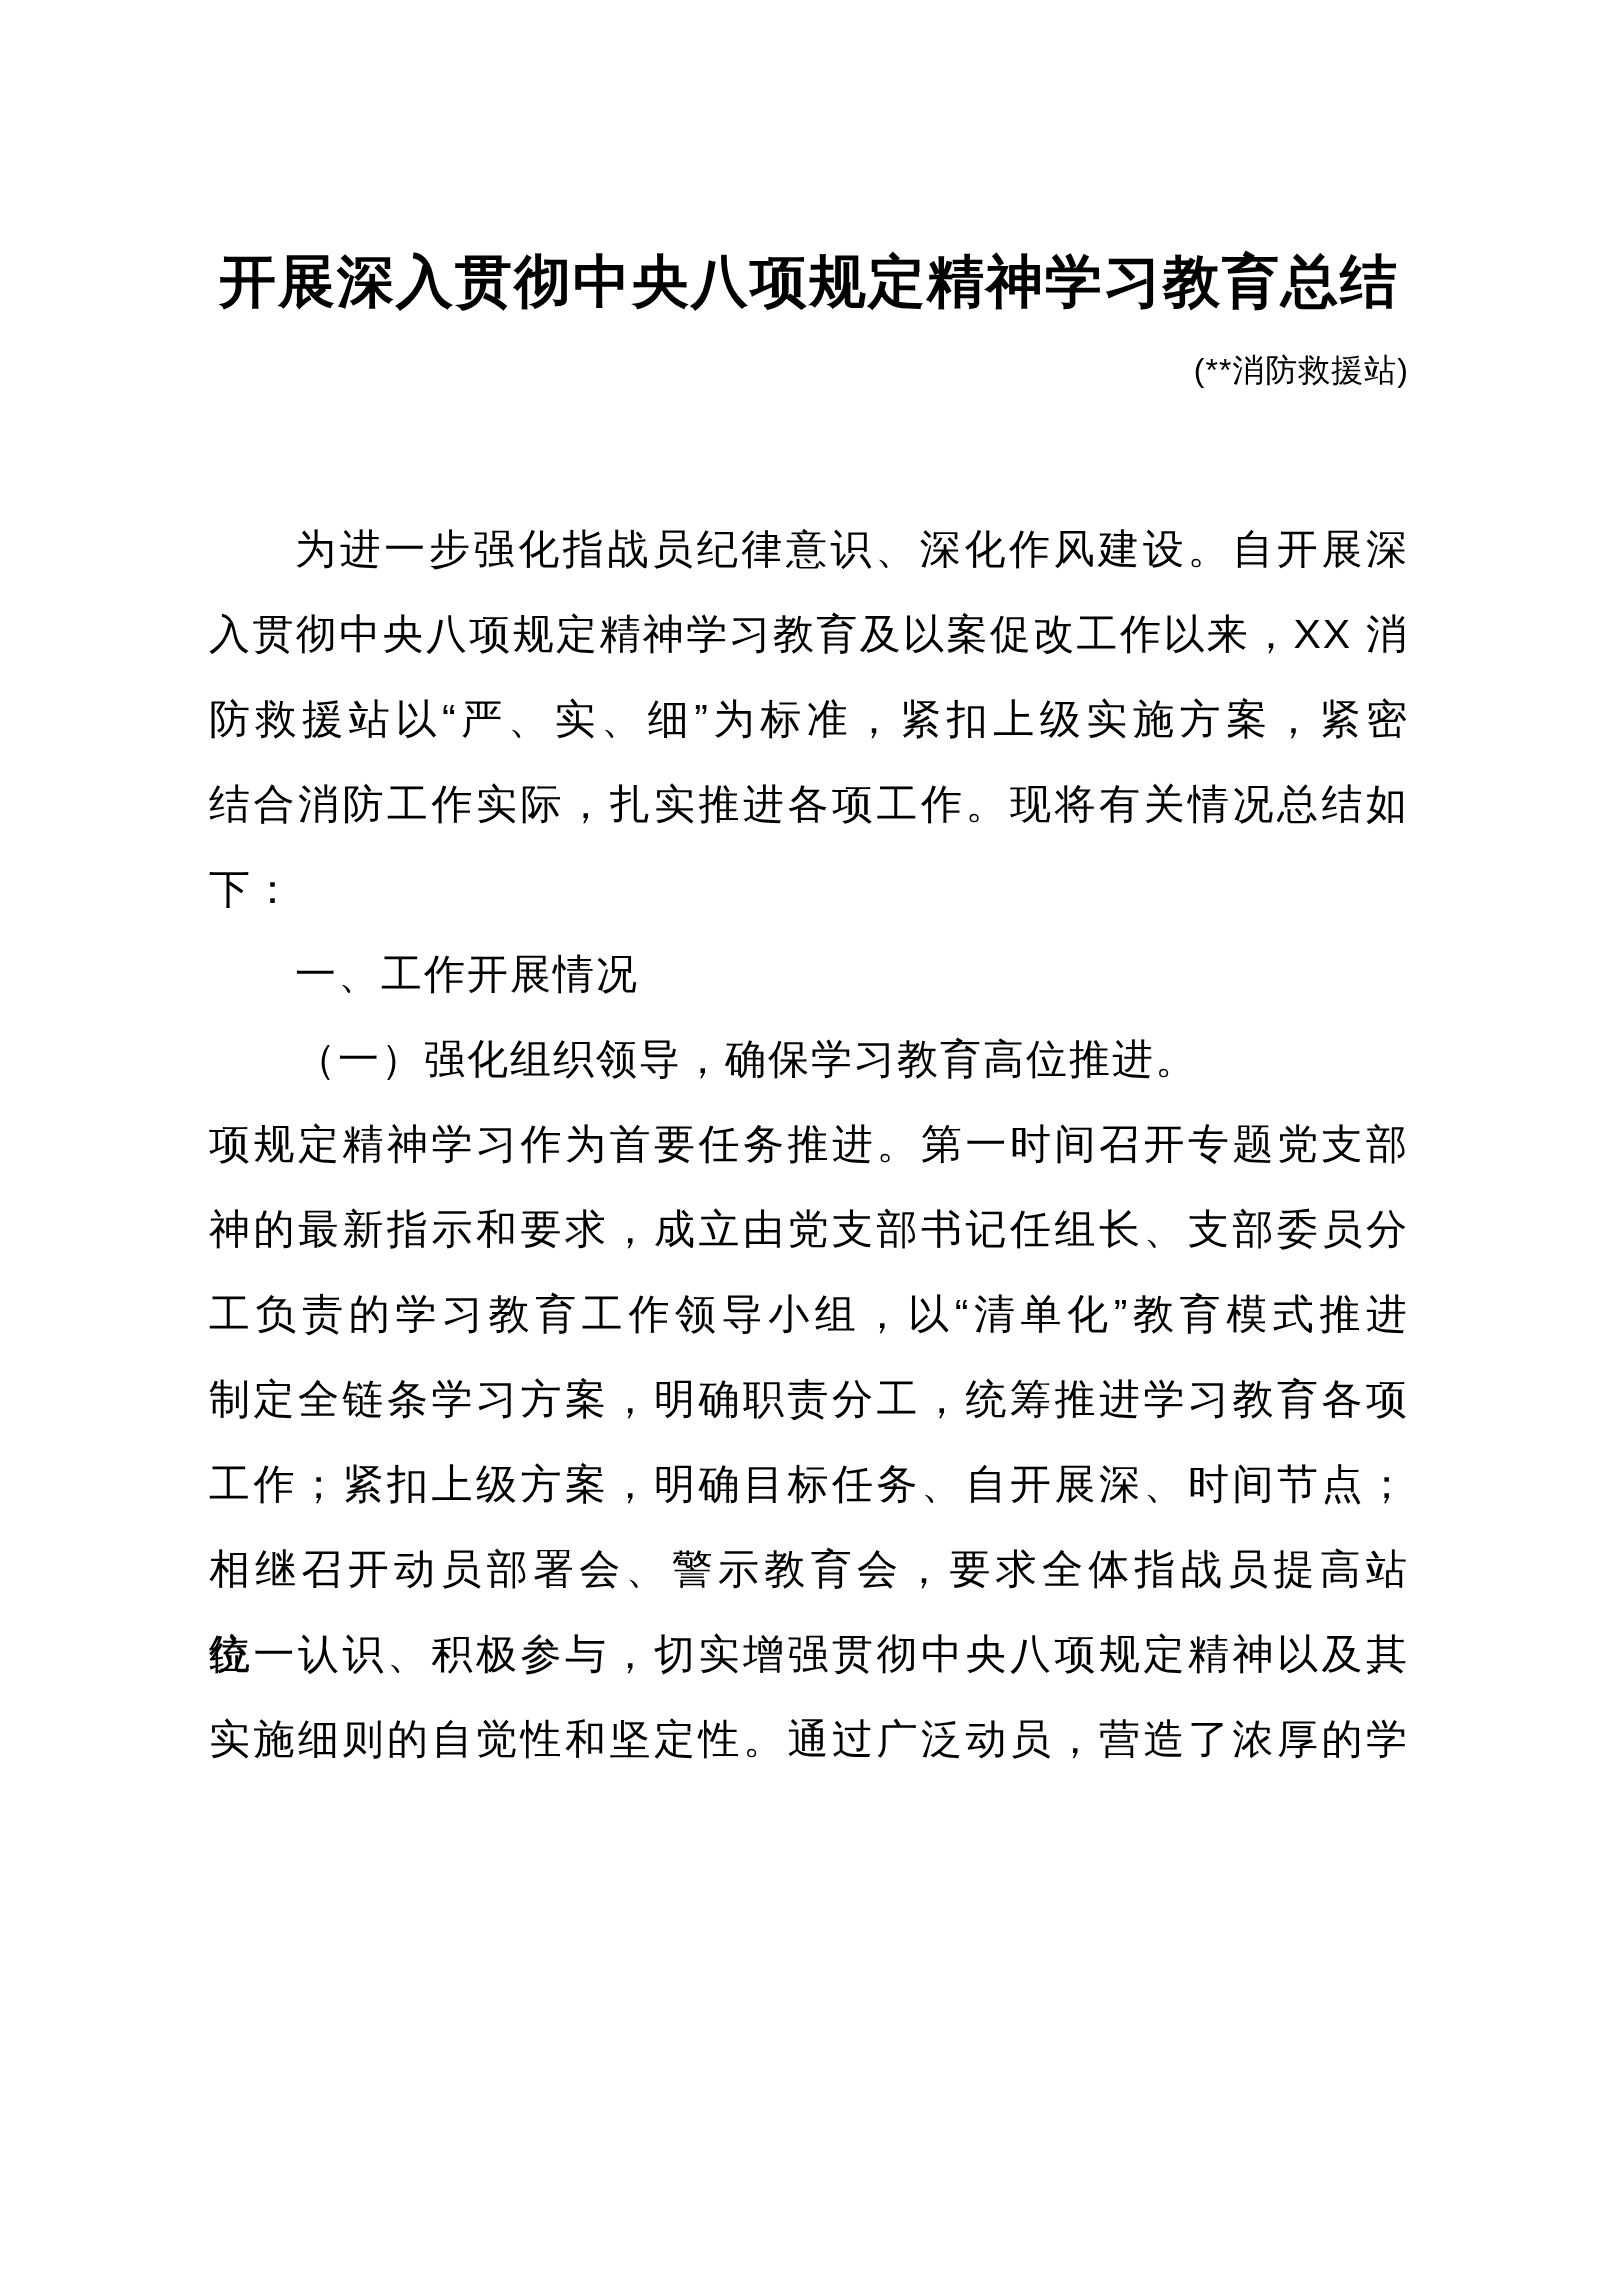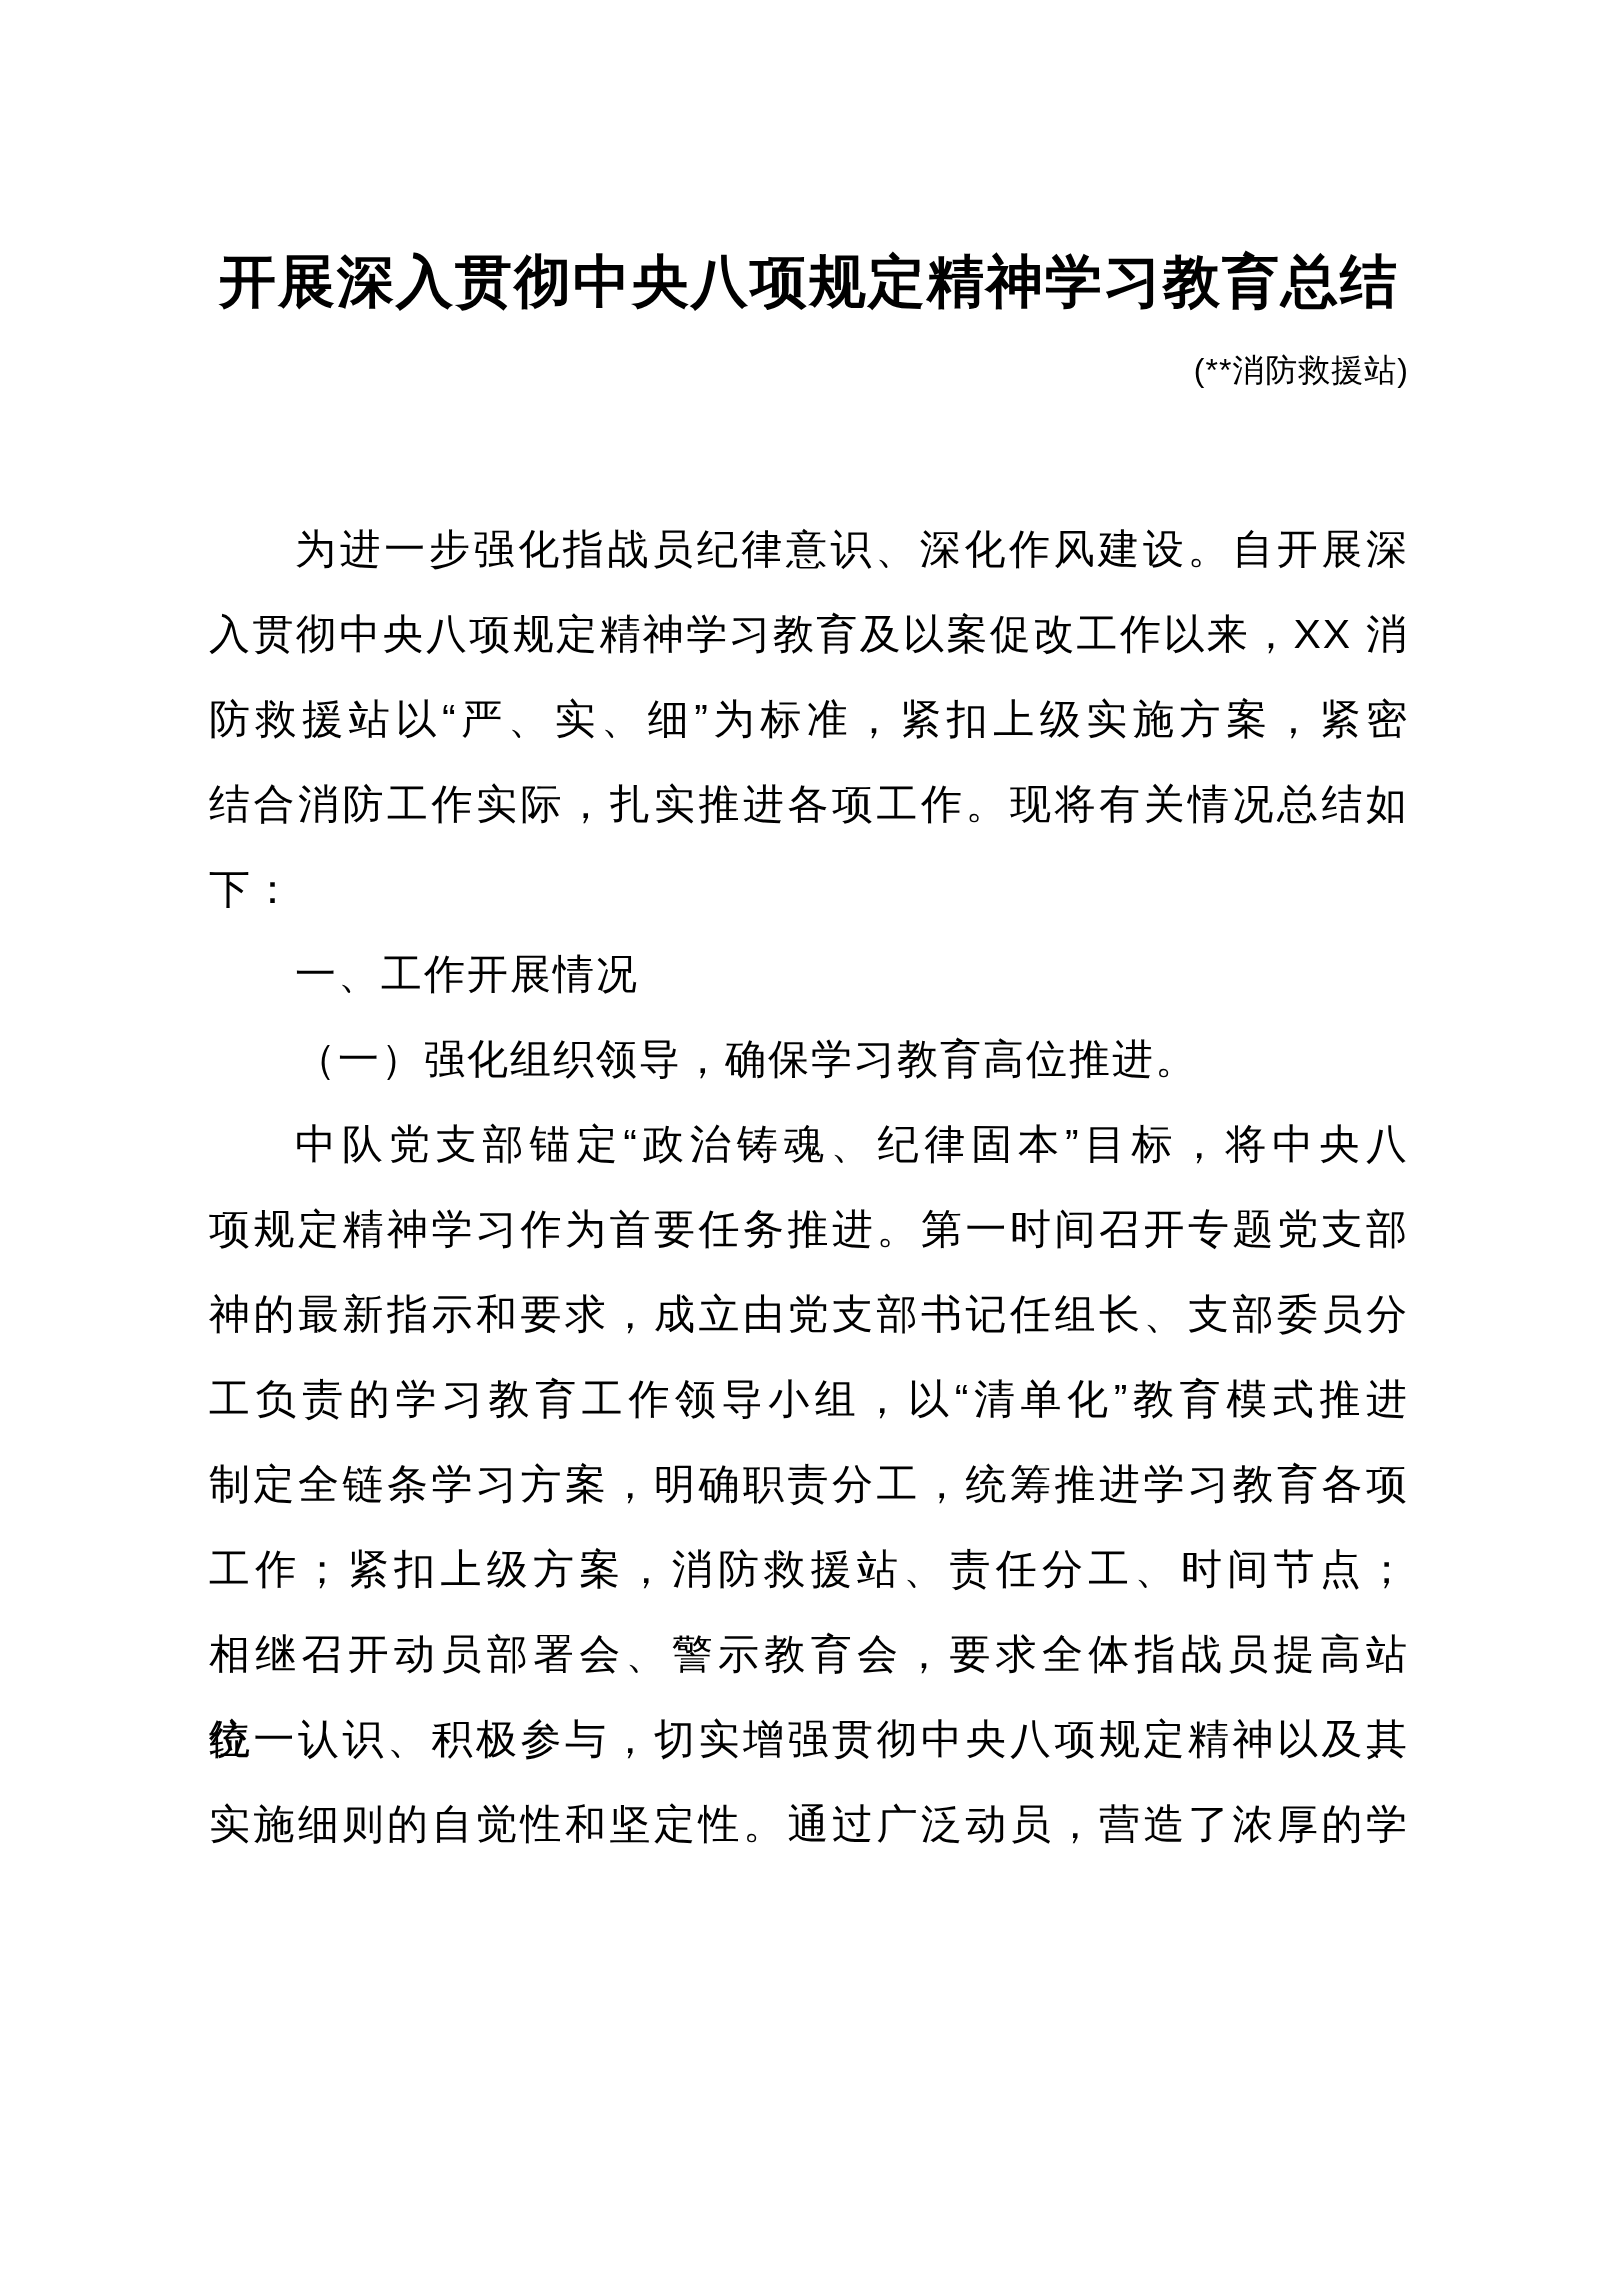--- a/index.html
+++ b/index.html
@@ -68,24 +68,23 @@
   <h1 class="title">开展深入贯彻中央八项规定精神学习教育总结</h1>
   <div class="subtitle">(**消防救援站)</div>
   <div class="doc-body">
       <div class="line just indent">为进一步强化指战员纪律意识、深化作风建设。自开展深</div>
       <div class="line just">入贯彻中央八项规定精神学习教育及以案促改工作以来，XX 消</div>
       <div class="line just">防救援站以“严、实、细”为标准，紧扣上级实施方案，紧密</div>
       <div class="line just">结合消防工作实际，扎实推进各项工作。现将有关情况总结如</div>
       <div class="line">下：</div>
       <div class="line heading">一、工作开展情况</div>
       <div class="line heading">（一）强化组织领导，确保学习教育高位推进。</div>
-      <div class="line just indent">中队党支部锚定“政治铸魂、纪律固本”目标，将中央八</div>
       <div class="line just">项规定精神学习作为首要任务推进。第一时间召开专题党支部</div>
       <div class="line just">神的最新指示和要求，成立由党支部书记任组长、支部委员分</div>
       <div class="line just">工负责的学习教育工作领导小组，以“清单化”教育模式推进</div>
       <div class="line just">制定全链条学习方案，明确职责分工，统筹推进学习教育各项</div>
-      <div class="line just">工作；紧扣上级方案，消防救援站、责任分工、时间节点；</div>
+      <div class="line just">工作；紧扣上级方案，明确目标任务、自开展深、时间节点；</div>
       <div class="line just">相继召开动员部署会、警示教育会，要求全体指战员提高站位、</div>
       <div class="line just">统一认识、积极参与，切实增强贯彻中央八项规定精神以及其</div>
       <div class="line just">实施细则的自觉性和坚定性。通过广泛动员，营造了浓厚的学</div>
     </div>
 </div>
 
 
 </body></html>

